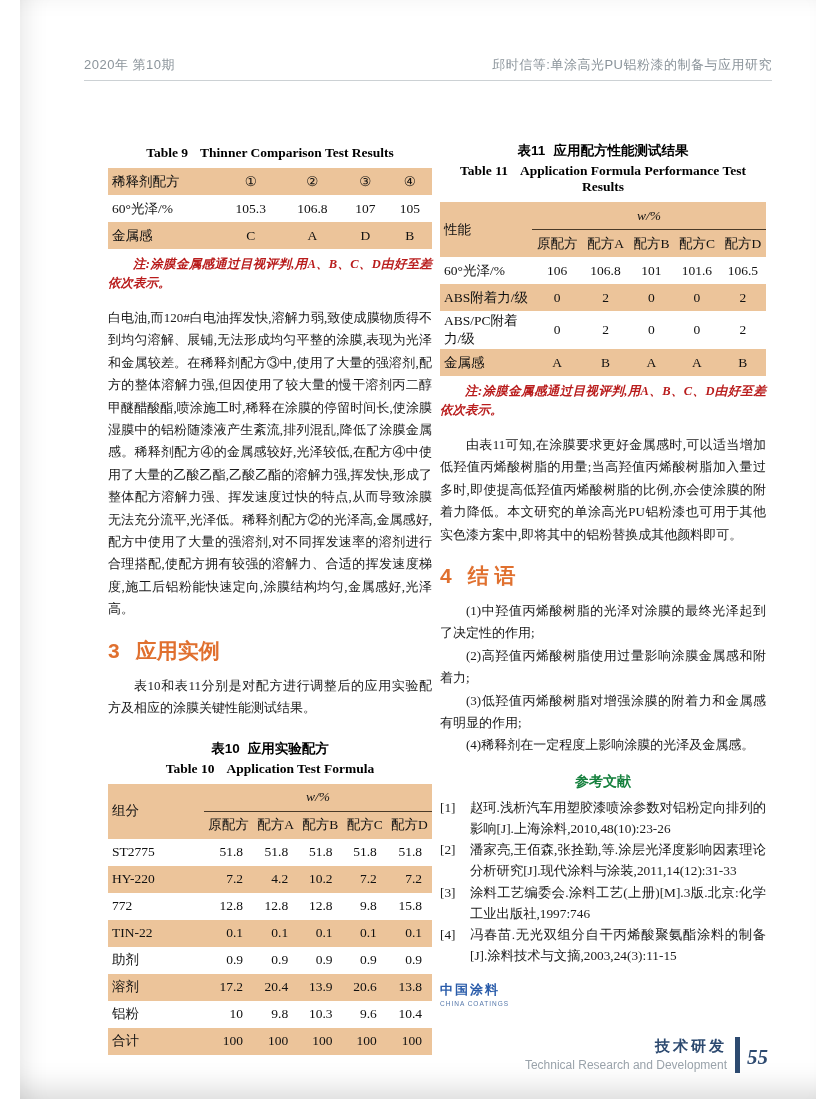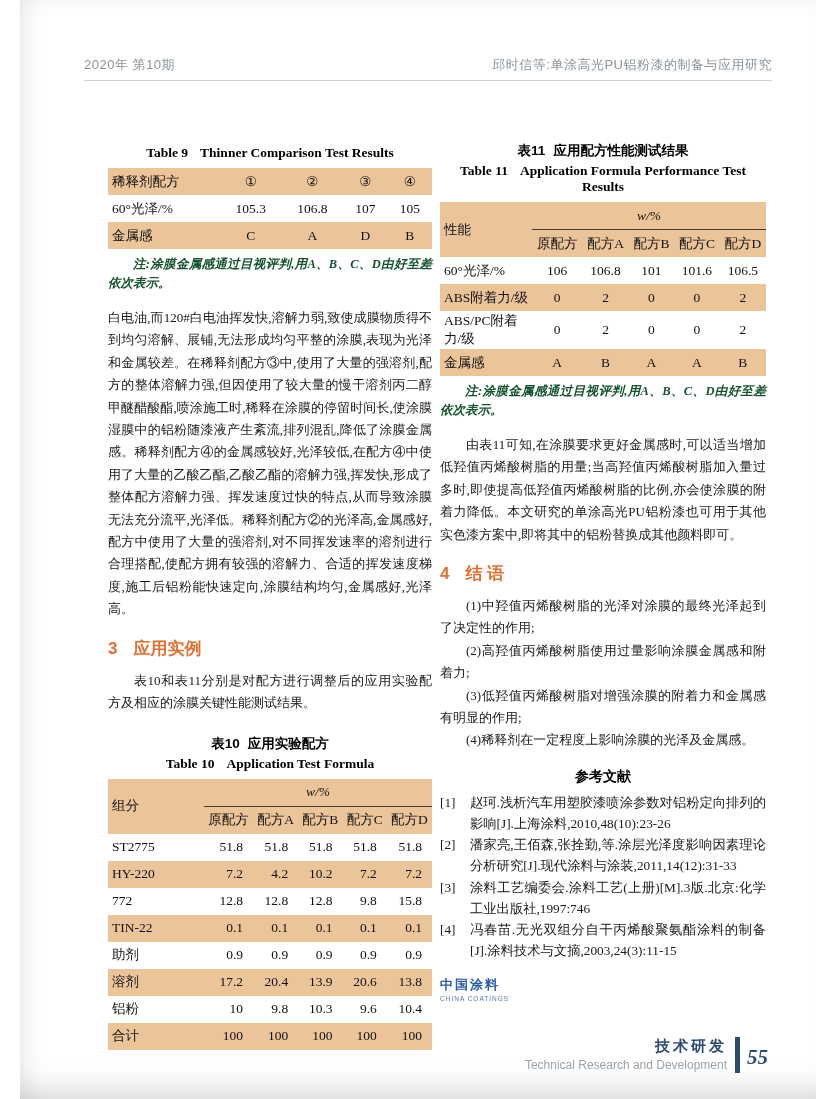--- a/index.html
+++ b/index.html
@@ -32,33 +32,33 @@
   .tbl-title-en{text-align:center;font-weight:bold;font-size:13.5px;margin:3px 0 7px;color:#000;}
   .tbl-title-en .tnum{margin-right:12px;}
 
   
   table.t{border-collapse:collapse;width:100%;font-size:13.5px;color:#111;}
   table.t td{height:25px;text-align:center;padding:1px 3px;}
   table.t td.lbl{text-align:left;padding-left:4px;}
   tr.tan td{background:#ecc49a;}
   td.spanner{font-style:italic;border-bottom:1px solid #4a3a28;height:21px;}
   table.t10 td.num{text-align:right;padding-right:10px;}
-  .tbl-note{color:#14532d;font-size:12.5px;font-style:italic;font-weight:bold;
+  .tbl-note{color:#b91c1c;font-size:12.5px;font-style:italic;font-weight:bold;
     line-height:19px;text-indent:2em;margin-top:6px;text-align:justify;}
 
   
   .para{font-size:13px;line-height:22.4px;text-align:justify;margin:0;}
   .indent{text-indent:2em;}
   .mt{margin-top:14px;}
-  .sec-head{color:#e0702f;font-weight:bold;font-size:17px;
+  .sec-head{color:#e0702f;font-weight:bold;font-size:21px;
     font-family:"Liberation Sans","DejaVu Sans",sans-serif;margin:16px 0 10px;}
   .sec-head .sec-num{margin-right:16px;}
 
   
-  .ref-heading{text-align:center;font-weight:bold;font-size:14px;margin:16px 0 6px;color:#000000;}
+  .ref-heading{text-align:center;font-weight:bold;font-size:14px;margin:16px 0 6px;color:#15803d;}
   .ref{position:relative;padding-left:30px;font-size:13.3px;line-height:21.2px;
     text-align:justify;margin:0;}
   .ref .refnum{position:absolute;left:0;top:0;}
 
   
   .logo{margin-top:14px;text-align:left;padding-right:2px;
     font-family:"Liberation Sans","DejaVu Sans",sans-serif;}
   .logo-cn{color:#2a5caa;font-weight:bold;font-size:13px;letter-spacing:2px;}
   .logo-en{color:#5577aa;font-size:6.5px;letter-spacing:1px;margin-top:1px;}
 

